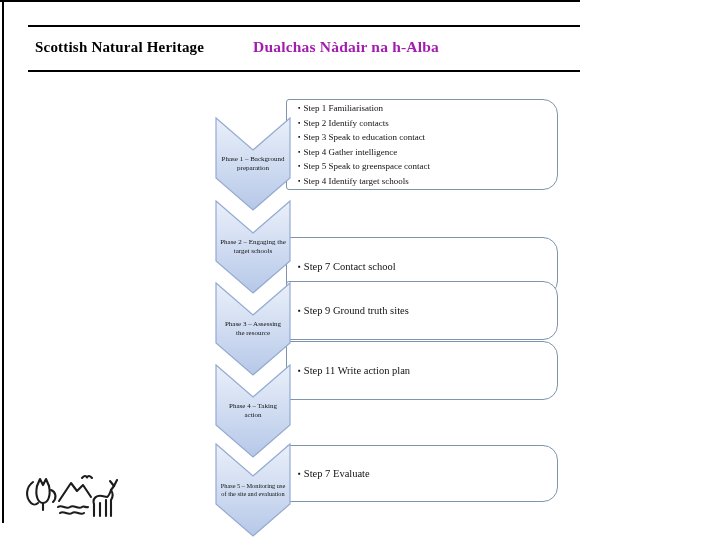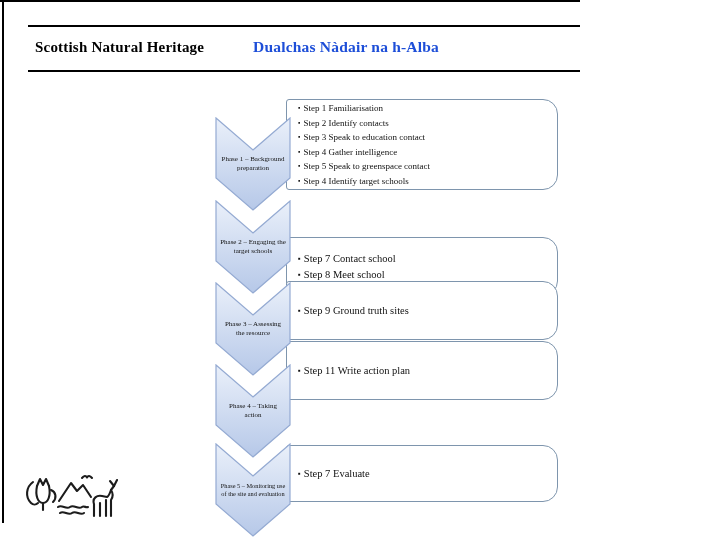--- a/index.html
+++ b/index.html
@@ -9,21 +9,21 @@
   }
   
   .edge-top{position:absolute;left:0;top:0;width:658px;height:2px;background:#000;}
   .edge-left{position:absolute;left:2px;top:0;width:2px;height:523px;background:#000;}
 
   
   .rule{position:absolute;left:28px;width:667px;height:2px;background:#000;}
   .rule-top{top:25px;}
   .rule-bottom{top:70px;}
   .title{position:absolute;left:35px;top:39px;font-size:15px;font-weight:bold;letter-spacing:.2px;}
-  .subtitle{position:absolute;left:253px;top:38px;font-size:15.5px;font-weight:600;color:#1d4ed8;letter-spacing:.2px;}
+  .subtitle{position:absolute;left:253px;top:38px;font-size:15.5px;font-weight:600;color:#a21caf;letter-spacing:.2px;}
 
   
   .chevron{position:absolute;width:76px;height:94px;z-index:3;}
   .chevron svg{position:absolute;left:0;top:0;}
   .chevron .label{
     position:absolute;left:0;top:0;width:100%;height:100%;
     display:flex;align-items:center;justify-content:center;text-align:center;
     padding:0 5px;box-sizing:border-box;
     font-size:7px;line-height:8.6px;color:#111;
   }
@@ -69,21 +69,20 @@
     <div class="step"><span class="bullet">▪</span><span>Step 1 Familiarisation</span></div>
     <div class="step"><span class="bullet">▪</span><span>Step 2 Identify contacts</span></div>
     <div class="step"><span class="bullet">▪</span><span>Step 3 Speak to education contact</span></div>
     <div class="step"><span class="bullet">▪</span><span>Step 4 Gather intelligence</span></div>
     <div class="step"><span class="bullet">▪</span><span>Step 5 Speak to greenspace contact</span></div>
     <div class="step"><span class="bullet">▪</span><span>Step 4 Identify target schools</span></div>
   </div>
 
   <div class="stepbox" style="left:286px;top:201px;width:272px;height:59px;margin-top:36px;">
     <div class="step"><span class="bullet">▪</span><span>Step 7 Contact school</span></div>
-    <div class="step"><span class="bullet">▪</span><span>Step 8 Meet school</span></div>
   </div>
 
   <div class="stepbox" style="left:286px;top:281px;width:272px;height:59px;">
     <div class="step"><span class="bullet">▪</span><span>Step 9 Ground truth sites</span></div>
   </div>
 
   <div class="stepbox" style="left:286px;top:341px;width:272px;height:59px;">
     <div class="step"><span class="bullet">▪</span><span>Step 11 Write action plan</span></div>
   </div>
 

